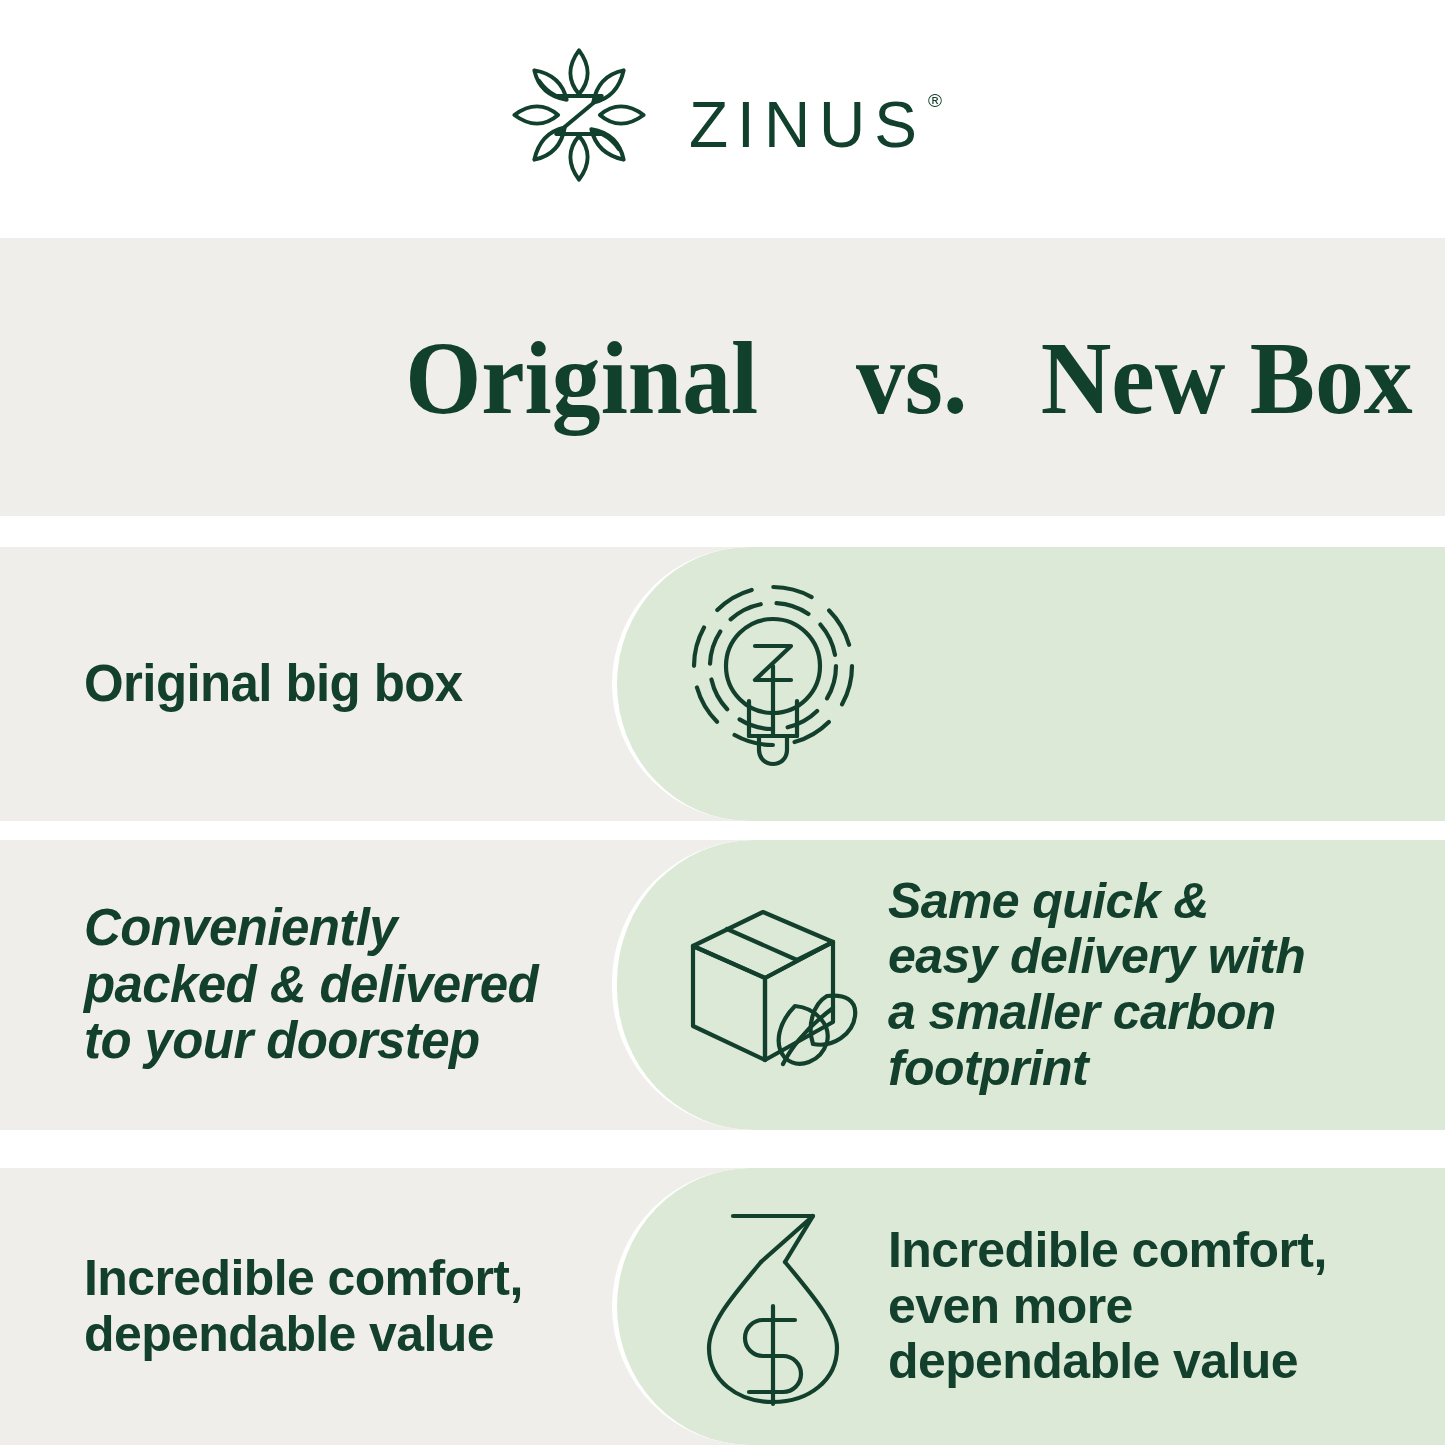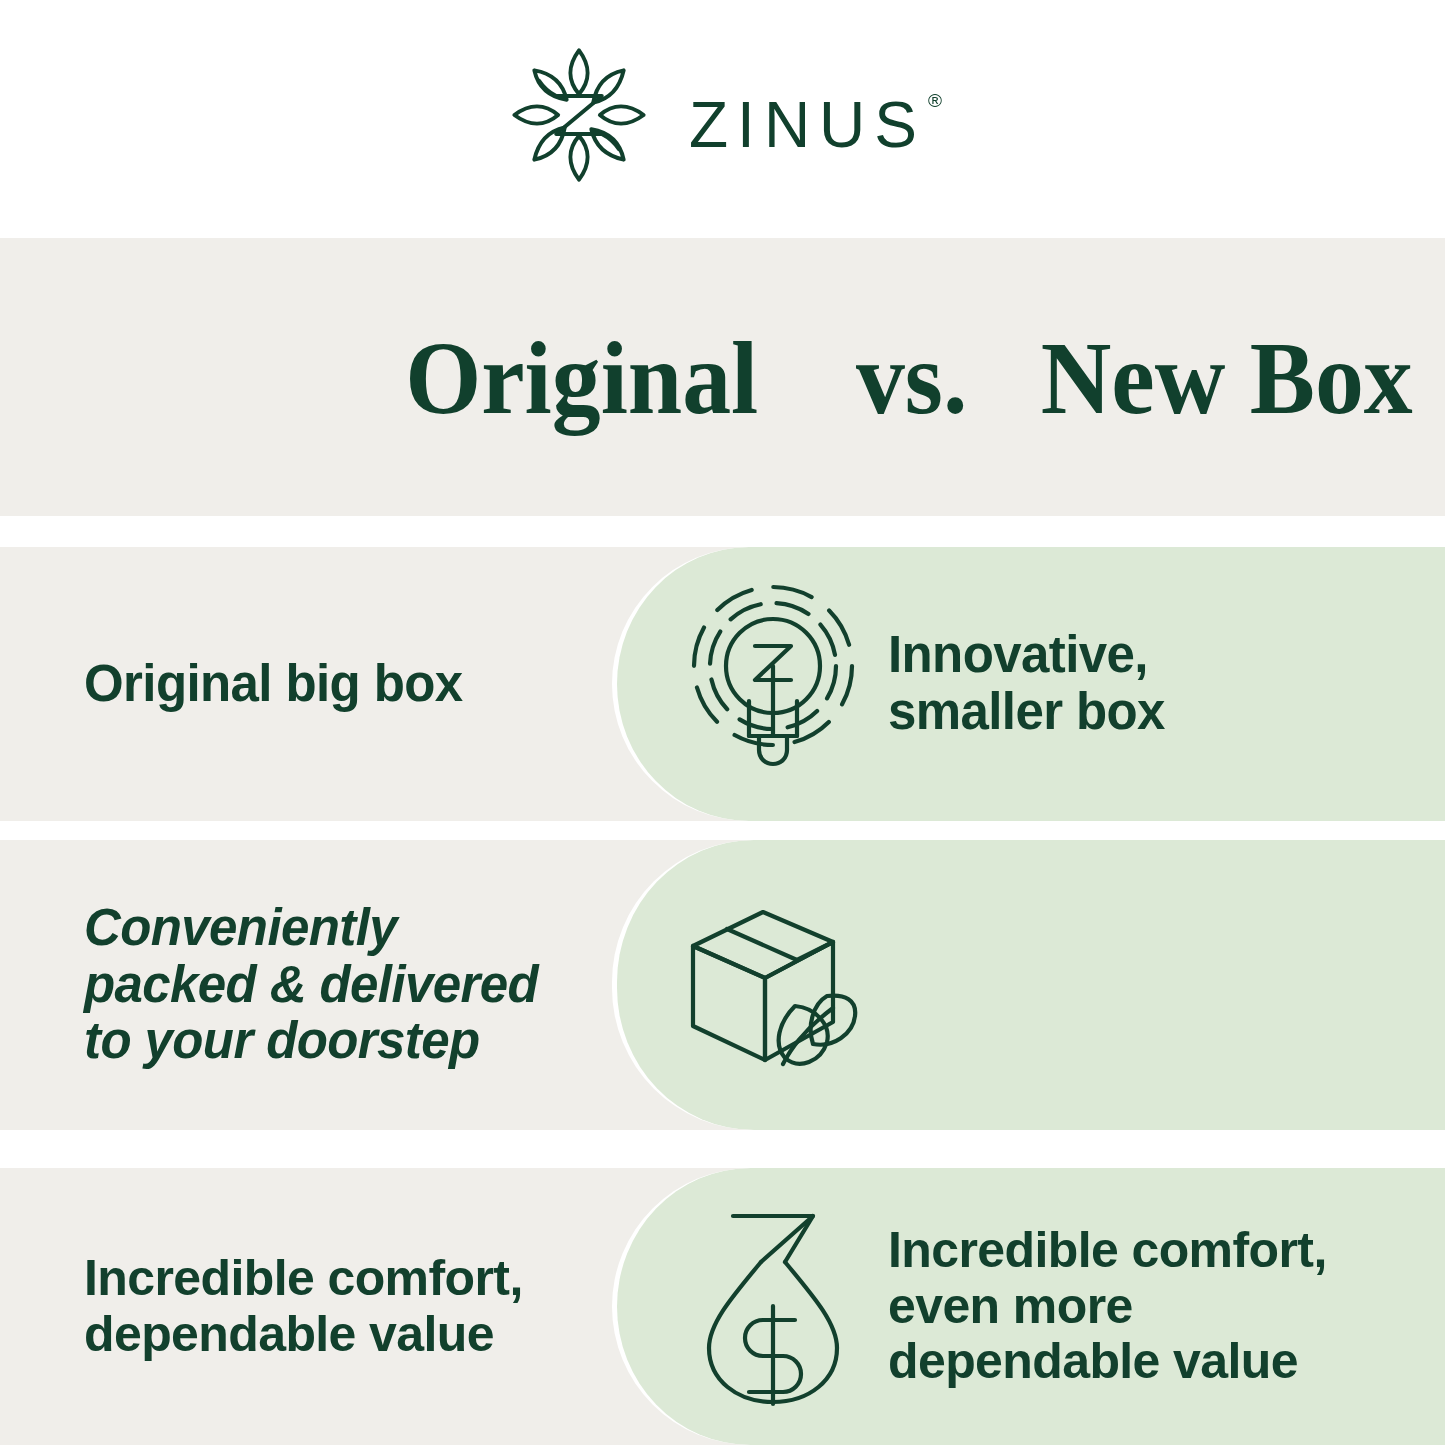--- a/index.html
+++ b/index.html
@@ -214,22 +214,20 @@
         <path d="M72 62 L108 62 L72 96 L108 96"></path>
 
         <g stroke-dasharray="34 16">
           <circle cx="90" cy="82" r="63"></circle>
         </g>
         <g stroke-dasharray="40 22">
           <circle cx="90" cy="82" r="79"></circle>
         </g>
       </svg>
     </div>
-    <div class="right-text">Innovative,
-smaller box</div>
   </div>
 
 </div>
 
 <div class="row row-2">
 
   <div class="left-cell">
     <div class="left-text">Conveniently
 packed &amp; delivered
 to your doorstep</div>
@@ -244,20 +242,24 @@
         <path d="M18 48 L88 14 L158 44 L90 80 Z"></path>
 
         <path d="M52 31 L122 62"></path>
         <path d="M122 62 L158 44"></path>
 
         <path d="M120 108 C104 124 98 146 110 160 C124 172 146 164 152 144 C156 128 142 110 120 108 Z"></path>
         <path d="M152 98 C170 96 182 102 180 118 C178 136 158 150 138 146 C132 128 138 106 152 98 Z"></path>
         <path d="M108 166 C118 146 134 128 158 110"></path>
       </svg>
     </div>
+    <div class="right-text">Same quick &amp;
+easy delivery with
+a smaller carbon
+footprint</div>
   </div>
 
 </div>
 
 <div class="row row-3">
 
   <div class="left-cell">
     <div class="left-text">Incredible comfort,
 dependable value</div>
   </div>

